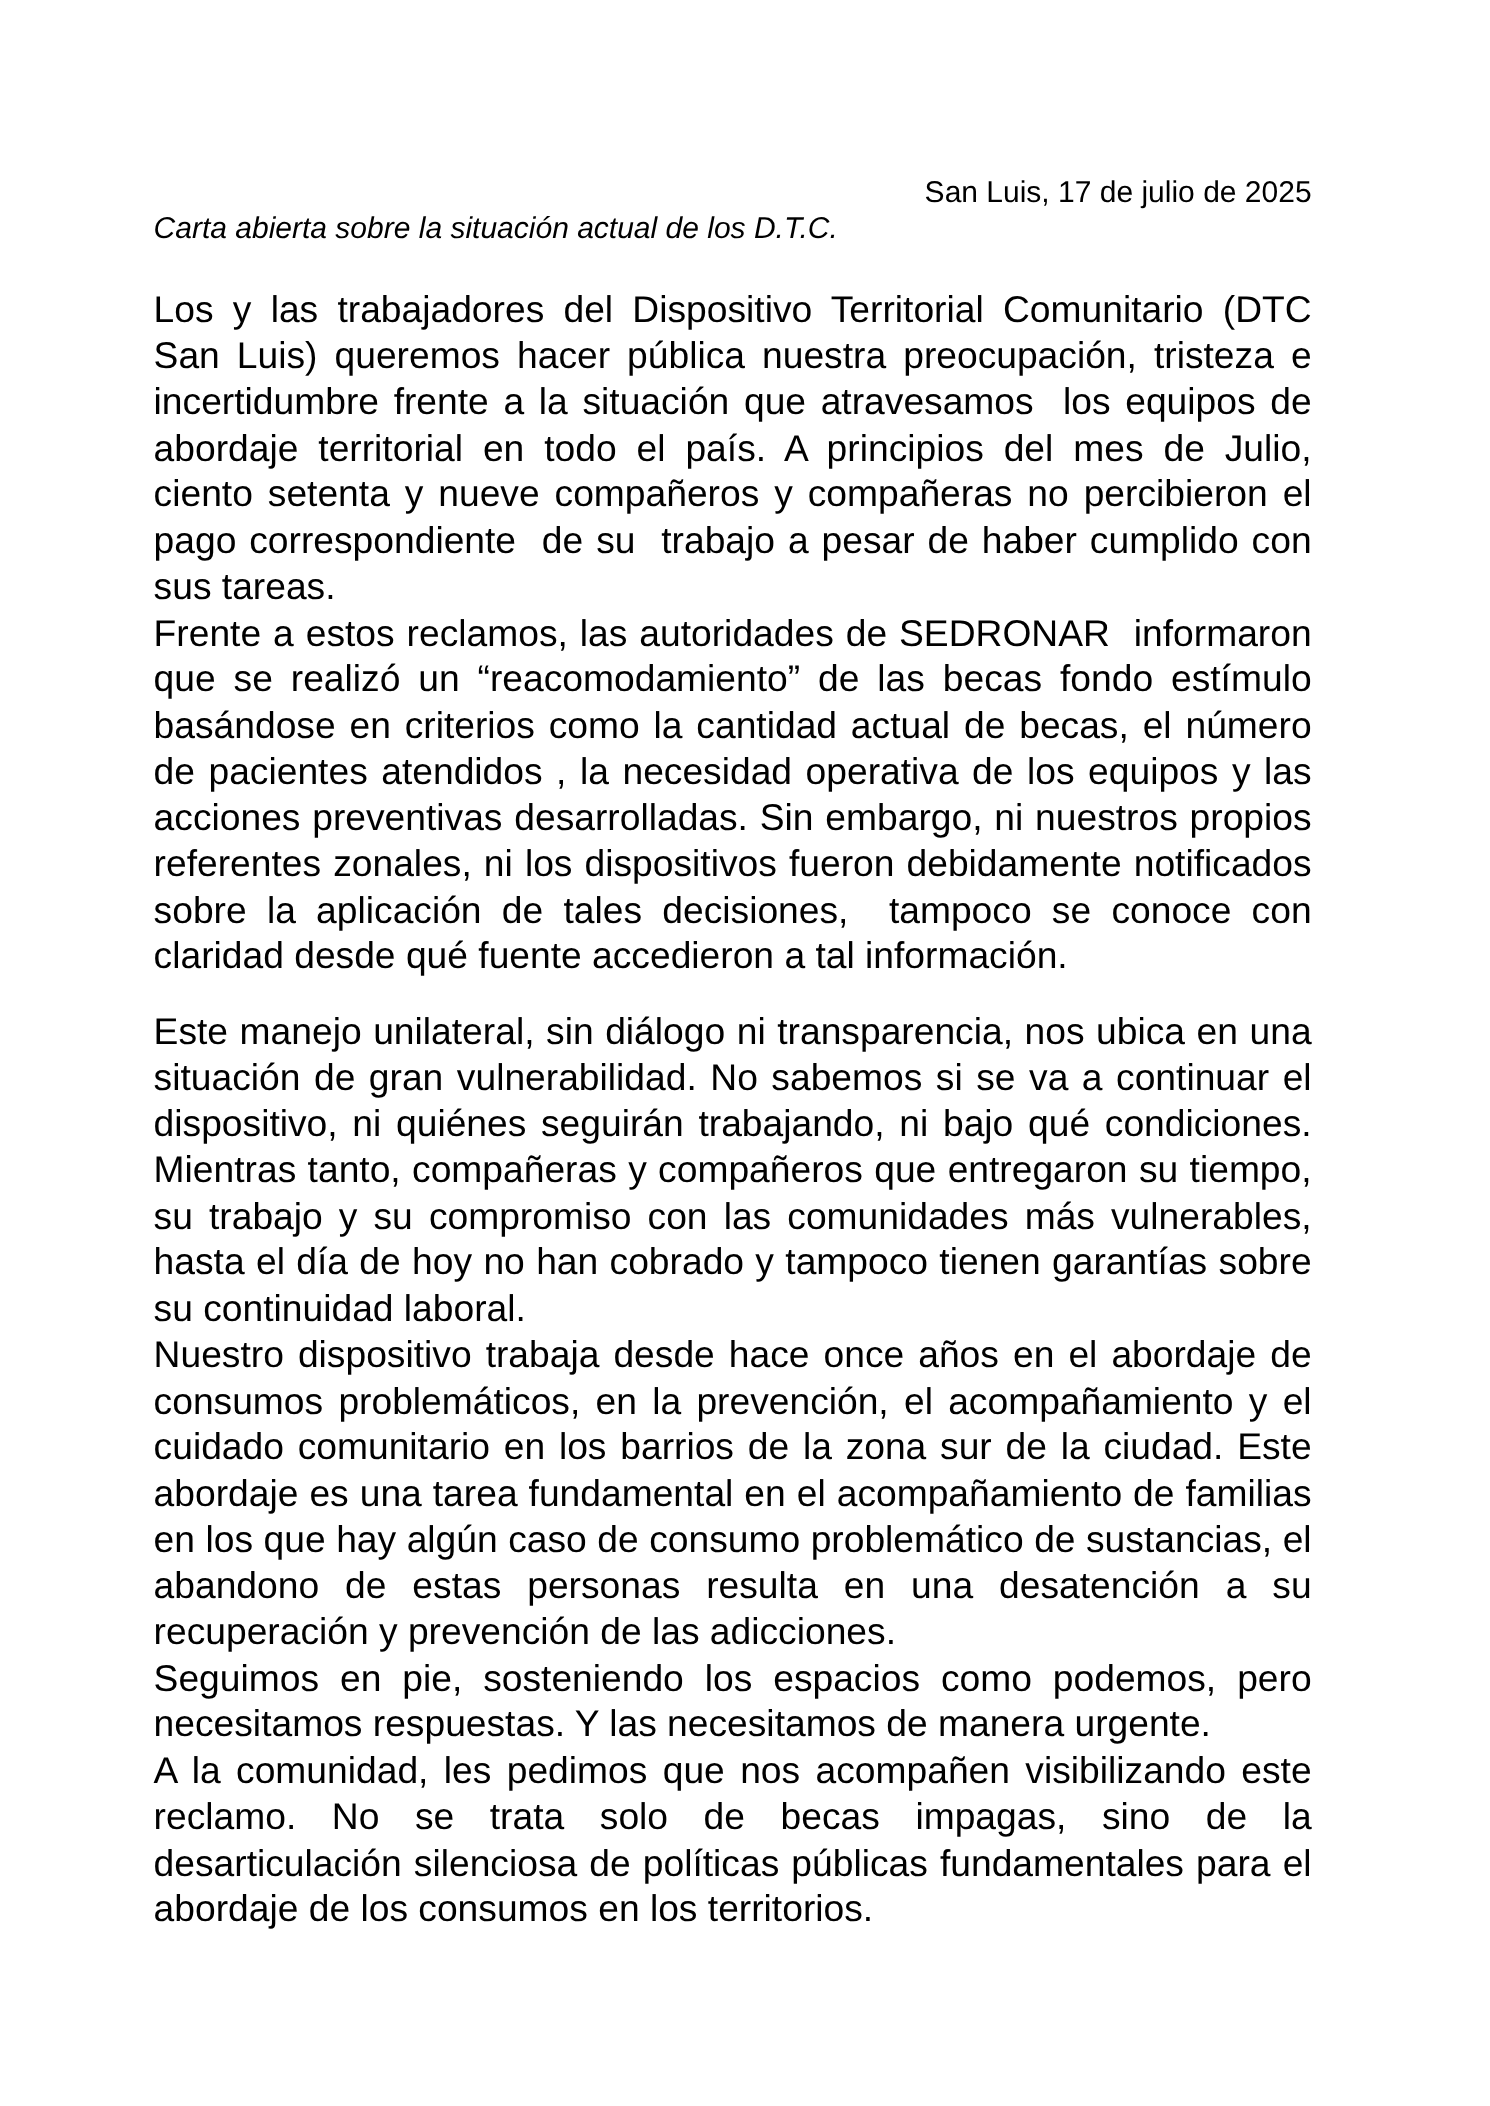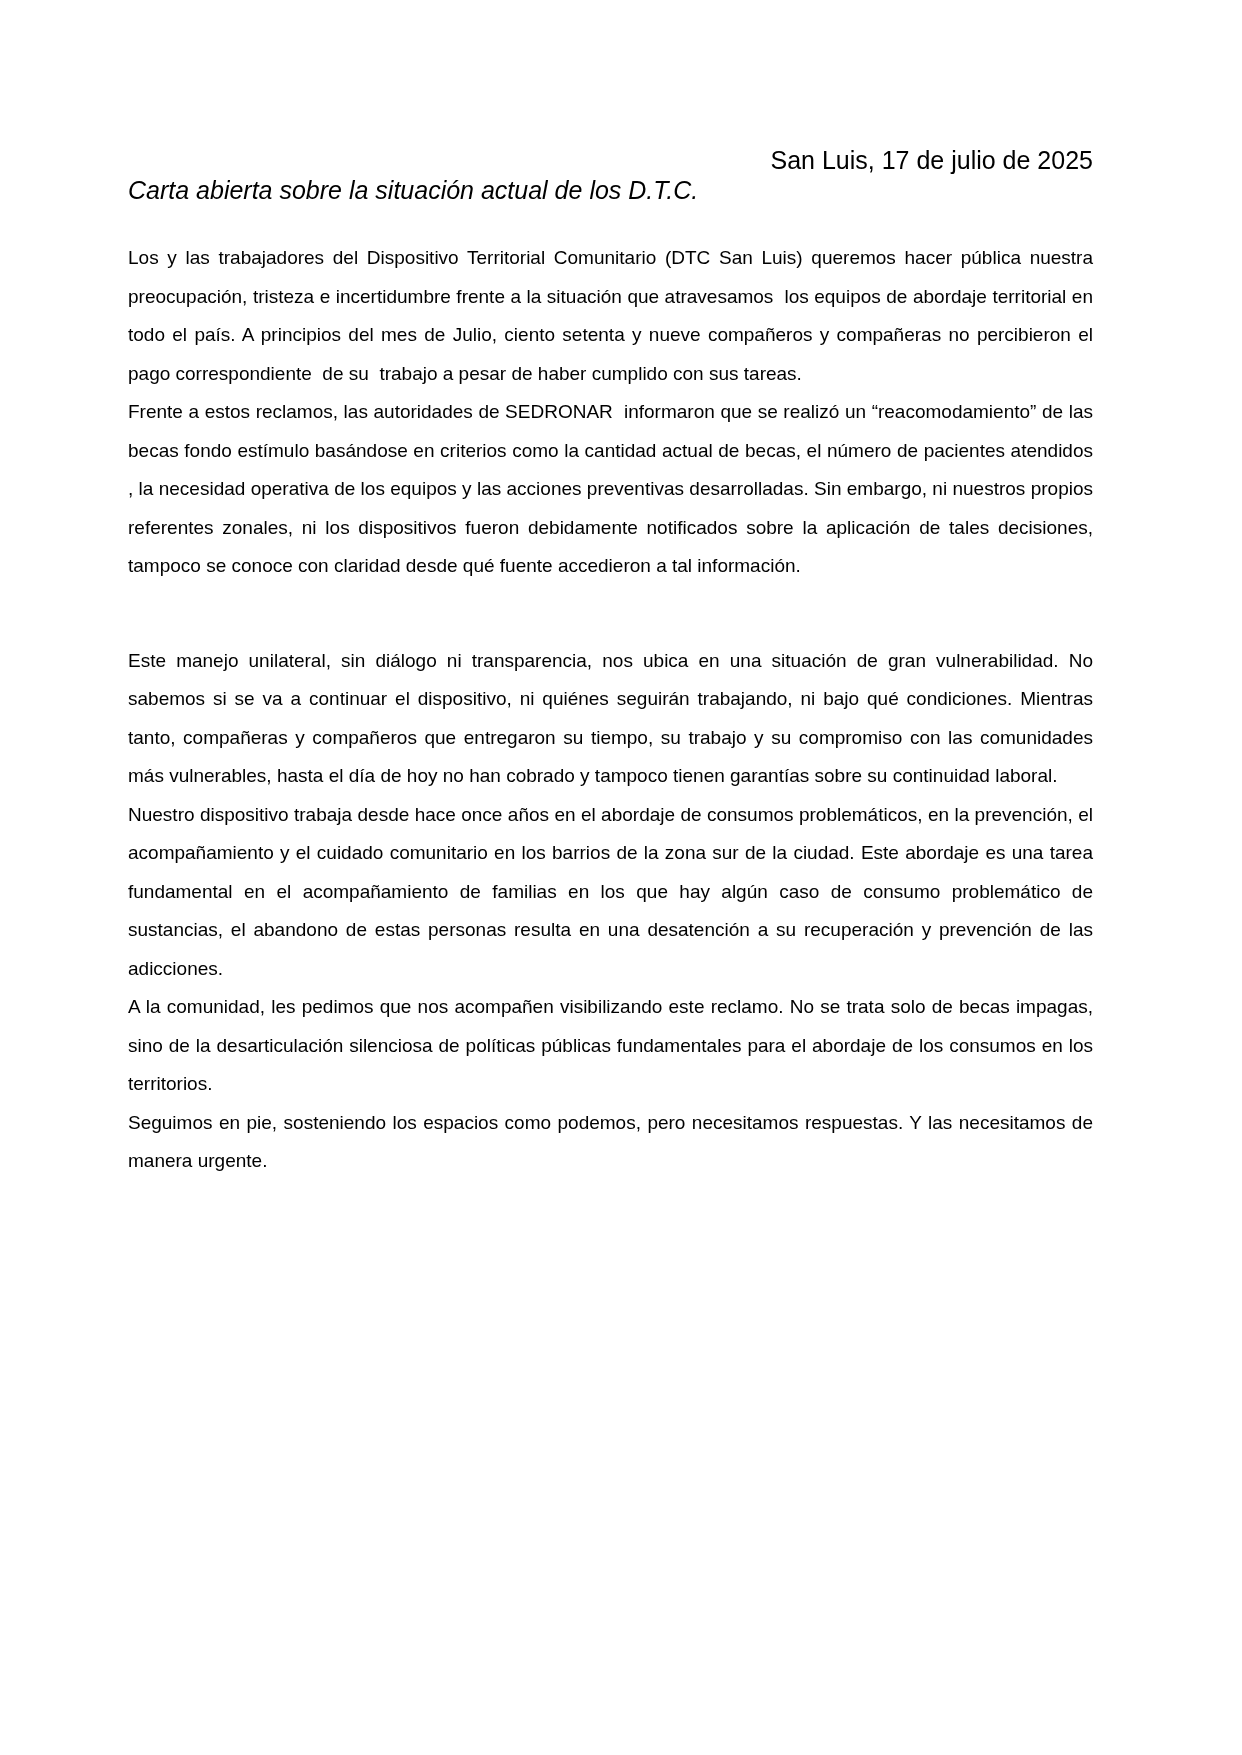--- a/index.html
+++ b/index.html
@@ -34,37 +34,37 @@
   .title-line {
     font-size: 25px;
     line-height: 30px;
     text-align: left;
     margin-bottom: 34px;
     white-space: pre-wrap;
     font-style: italic;
   }
   .body-text p.para {
     margin: 0;
-    font-size: 19px;
+    font-size: 31px;
     line-height: 38.5px;
     text-align: justify;
     text-justify: inter-word;
     white-space: pre-wrap;
   }
   .body-text p.para.space-before {
-    margin-top: 56px;
+    margin-top: 24px;
   }
 </style>
 </head>
 <body style="background: rgb(255, 255, 255); color: rgb(0, 0, 0);">
 
 <div class="page">
   <div class="date-line">San Luis, 17 de julio de 2025</div>
   <div class="title-line">Carta abierta sobre la situación actual de los D.T.C.</div>
   <div class="body-text" id="paragraphs">
       <p class="para">Los y las trabajadores del Dispositivo Territorial Comunitario (DTC San Luis) queremos hacer pública nuestra preocupación, tristeza e incertidumbre frente a la situación que atravesamos  los equipos de abordaje territorial en todo el país. A principios del mes de Julio, ciento setenta y nueve compañeros y compañeras no percibieron el pago correspondiente  de su  trabajo a pesar de haber cumplido con sus tareas.</p>
       <p class="para">Frente a estos reclamos, las autoridades de SEDRONAR  informaron que se realizó un “reacomodamiento” de las becas fondo estímulo basándose en criterios como la cantidad actual de becas, el número de pacientes atendidos , la necesidad operativa de los equipos y las acciones preventivas desarrolladas. Sin embargo, ni nuestros propios referentes zonales, ni los dispositivos fueron debidamente notificados sobre la aplicación de tales decisiones,  tampoco se conoce con claridad desde qué fuente accedieron a tal información.</p>
       <p class="para space-before">Este manejo unilateral, sin diálogo ni transparencia, nos ubica en una situación de gran vulnerabilidad. No sabemos si se va a continuar el dispositivo, ni quiénes seguirán trabajando, ni bajo qué condiciones. Mientras tanto, compañeras y compañeros que entregaron su tiempo, su trabajo y su compromiso con las comunidades más vulnerables, hasta el día de hoy no han cobrado y tampoco tienen garantías sobre su continuidad laboral.</p>
       <p class="para">Nuestro dispositivo trabaja desde hace once años en el abordaje de consumos problemáticos, en la prevención, el acompañamiento y el cuidado comunitario en los barrios de la zona sur de la ciudad. Este abordaje es una tarea fundamental en el acompañamiento de familias en los que hay algún caso de consumo problemático de sustancias, el abandono de estas personas resulta en una desatención a su recuperación y prevención de las adicciones.</p>
+      <p class="para">Seguimos en pie, sosteniendo los espacios como podemos, pero necesitamos respuestas. Y las necesitamos de manera urgente.</p>
       <p class="para">A la comunidad, les pedimos que nos acompañen visibilizando este reclamo. No se trata solo de becas impagas, sino de la desarticulación silenciosa de políticas públicas fundamentales para el abordaje de los consumos en los territorios.</p>
-      <p class="para">Seguimos en pie, sosteniendo los espacios como podemos, pero necesitamos respuestas. Y las necesitamos de manera urgente.</p>
     </div>
 </div>
 
 </body></html>

